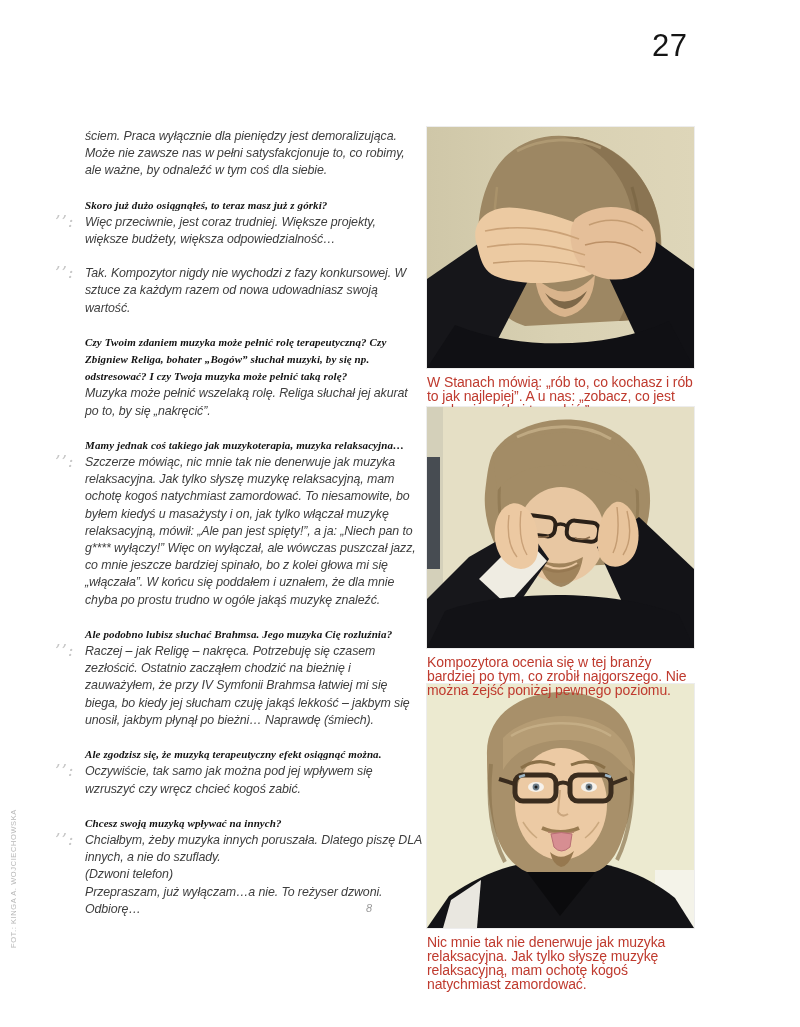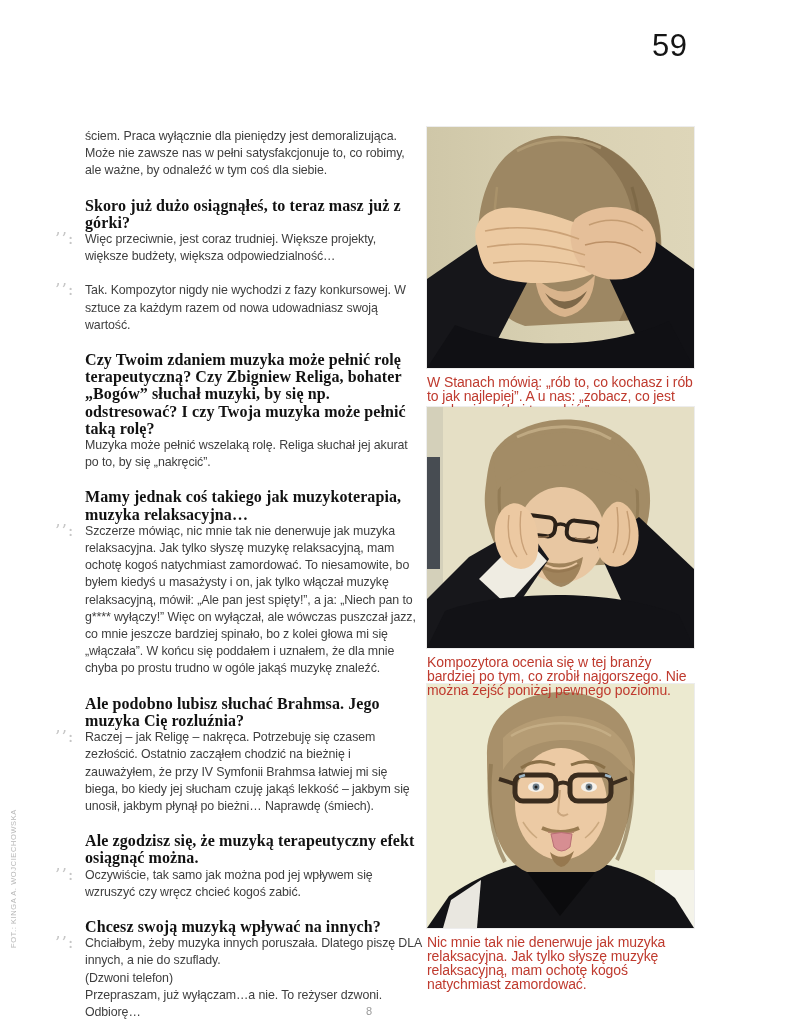--- a/index.html
+++ b/index.html
@@ -12,29 +12,29 @@
     position:absolute;left:652px;top:28px;
     font-size:31px;font-weight:500;color:#151515;letter-spacing:.5px;
   }
   
   .photo-credit{
     position:absolute;left:9px;top:826px;height:122px;
     writing-mode:vertical-rl;transform:rotate(180deg);
     font-size:7.5px;letter-spacing:.6px;color:#b9b9b9;white-space:nowrap;
   }
   
-  .left-col{position:absolute;left:85px;top:128px;width:337px;}
+  .left-col{position:absolute;left:85px;top:128px;width:337px;font-style:italic;}
   .left-col p{margin:0;}
   .lead,.a-text{
     font-size:12.4px;line-height:17.2px;color:#3e3e3e;letter-spacing:-.1px;
   }
   .qa{margin-top:17px;}
   .q{
     margin:0;font-family:"Liberation Serif",serif;font-weight:bold;
-    font-size:16px;line-height:17.2px;color:#121212;letter-spacing:.1px;
+    font-size:11px;line-height:17.2px;color:#121212;letter-spacing:.1px;
   }
   .answer{position:relative;}
   .quote-icon{
     position:absolute;left:-30px;top:-1px;
     font-family:"DejaVu Serif",serif;font-size:17px;line-height:17px;
     color:#c6c6c6;letter-spacing:1px;user-select:none;
   }
   .end-mark{
     position:absolute;right:50px;bottom:1px;
     font-size:11px;color:#9a9a9a;
@@ -46,21 +46,21 @@
   .figure figcaption{
     margin-top:7px;font-size:14px;line-height:14px;letter-spacing:-.1px;
     color:var(--accent,#bf3a2e);
   }
 </style>
 </head>
 <body>
 
 <div class="page">
 
-  <div class="page-number">59</div>
+  <div class="page-number">27</div>
   <div class="photo-credit">FOT.: KINGA A. WOJCIECHOWSKA</div>
 
   <div class="left-col">
     <p class="lead">ściem. Praca wyłącznie dla pieniędzy jest demoralizująca. Może nie zawsze nas w pełni satysfakcjonuje to, co robimy, ale ważne, by odnaleźć w tym coś dla siebie.</p>
 
     <div class="qa">
       <h3 class="q">Skoro już dużo osiągnąłeś, to teraz masz już z górki?</h3>
       <div class="answer">
         <span class="quote-icon">’’:</span>
         <p class="a-text">Więc przeciwnie, jest coraz trudniej. Większe projekty, większe budżety, większa odpowiedzialność…</p>

